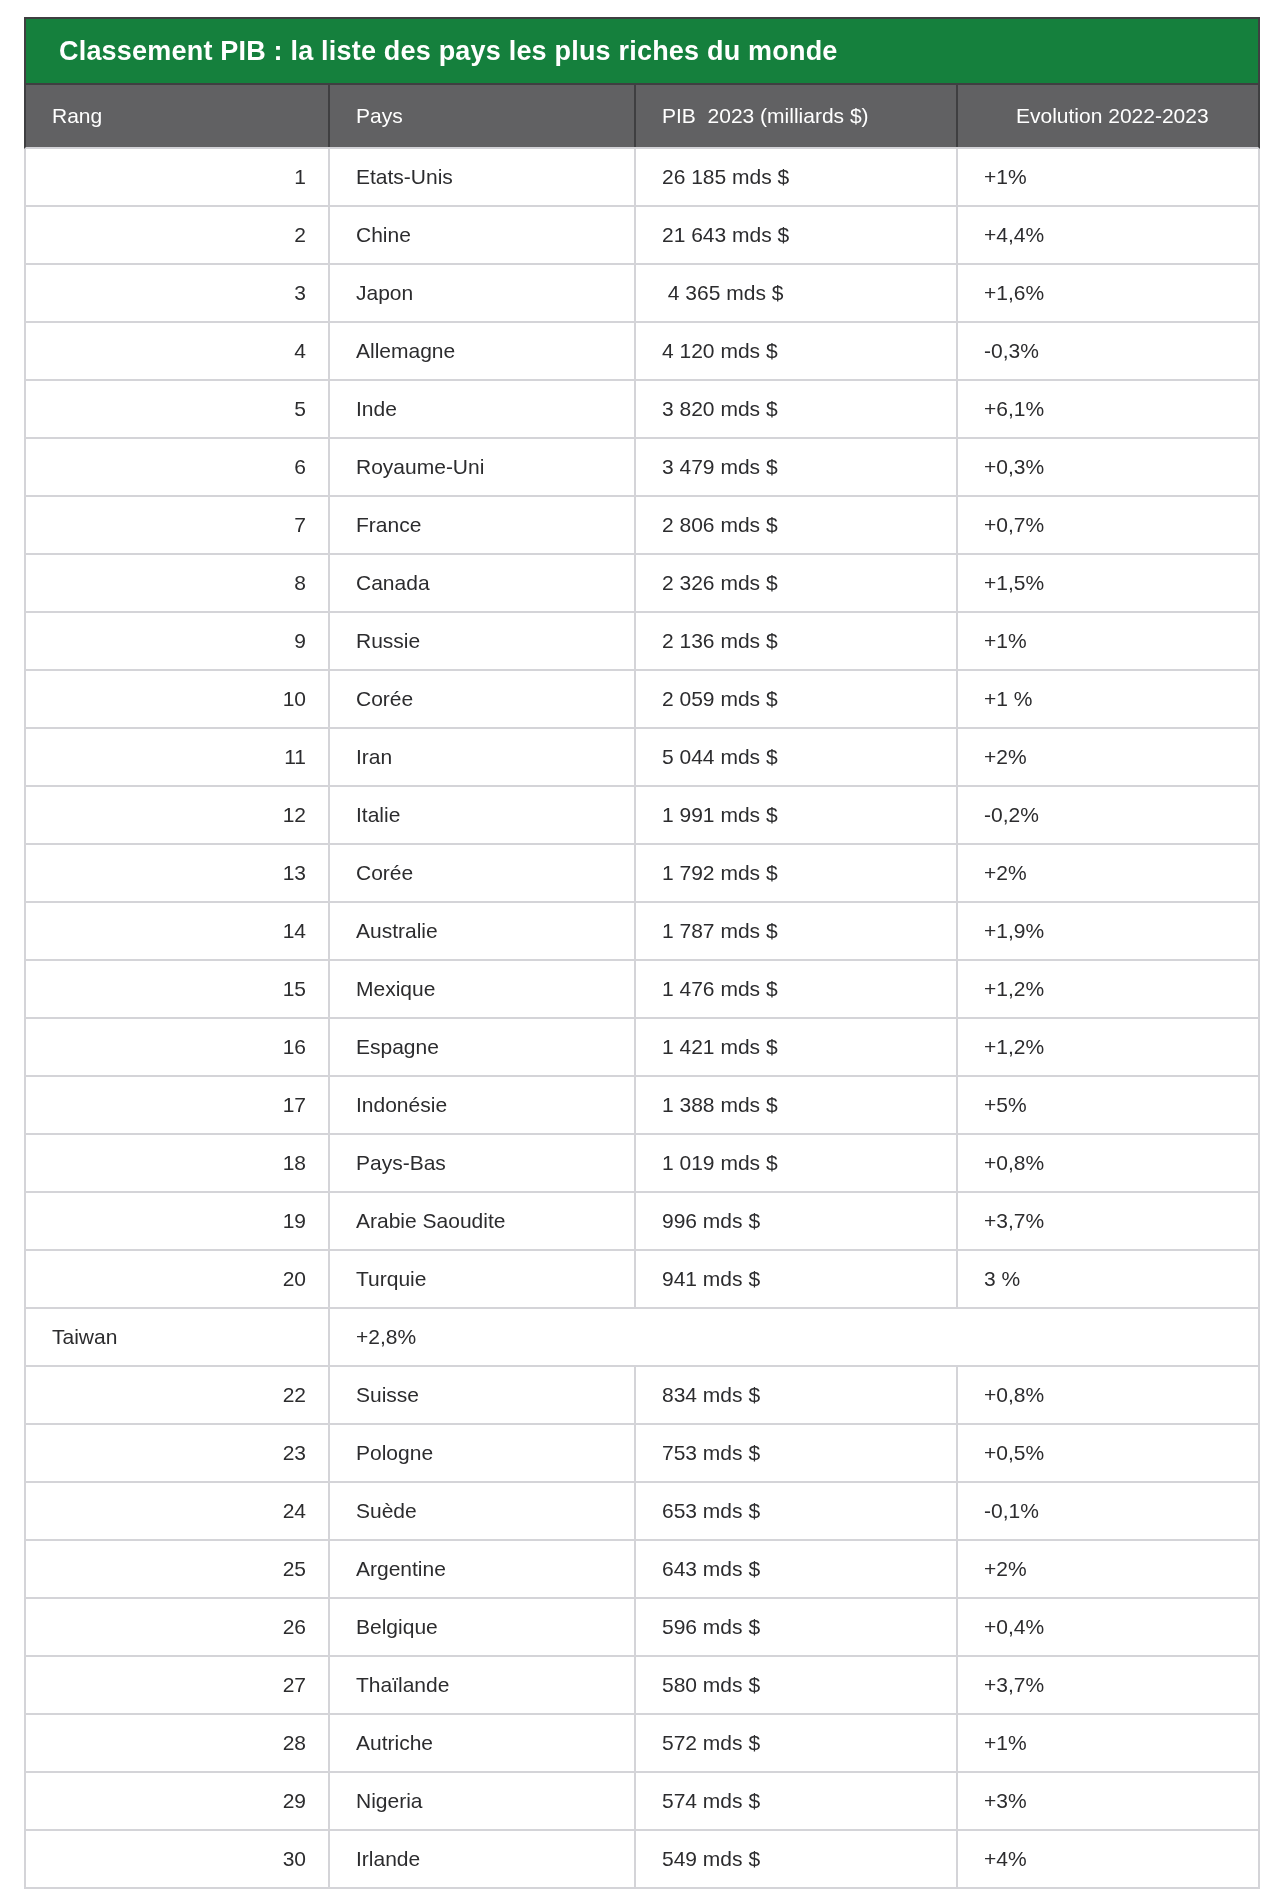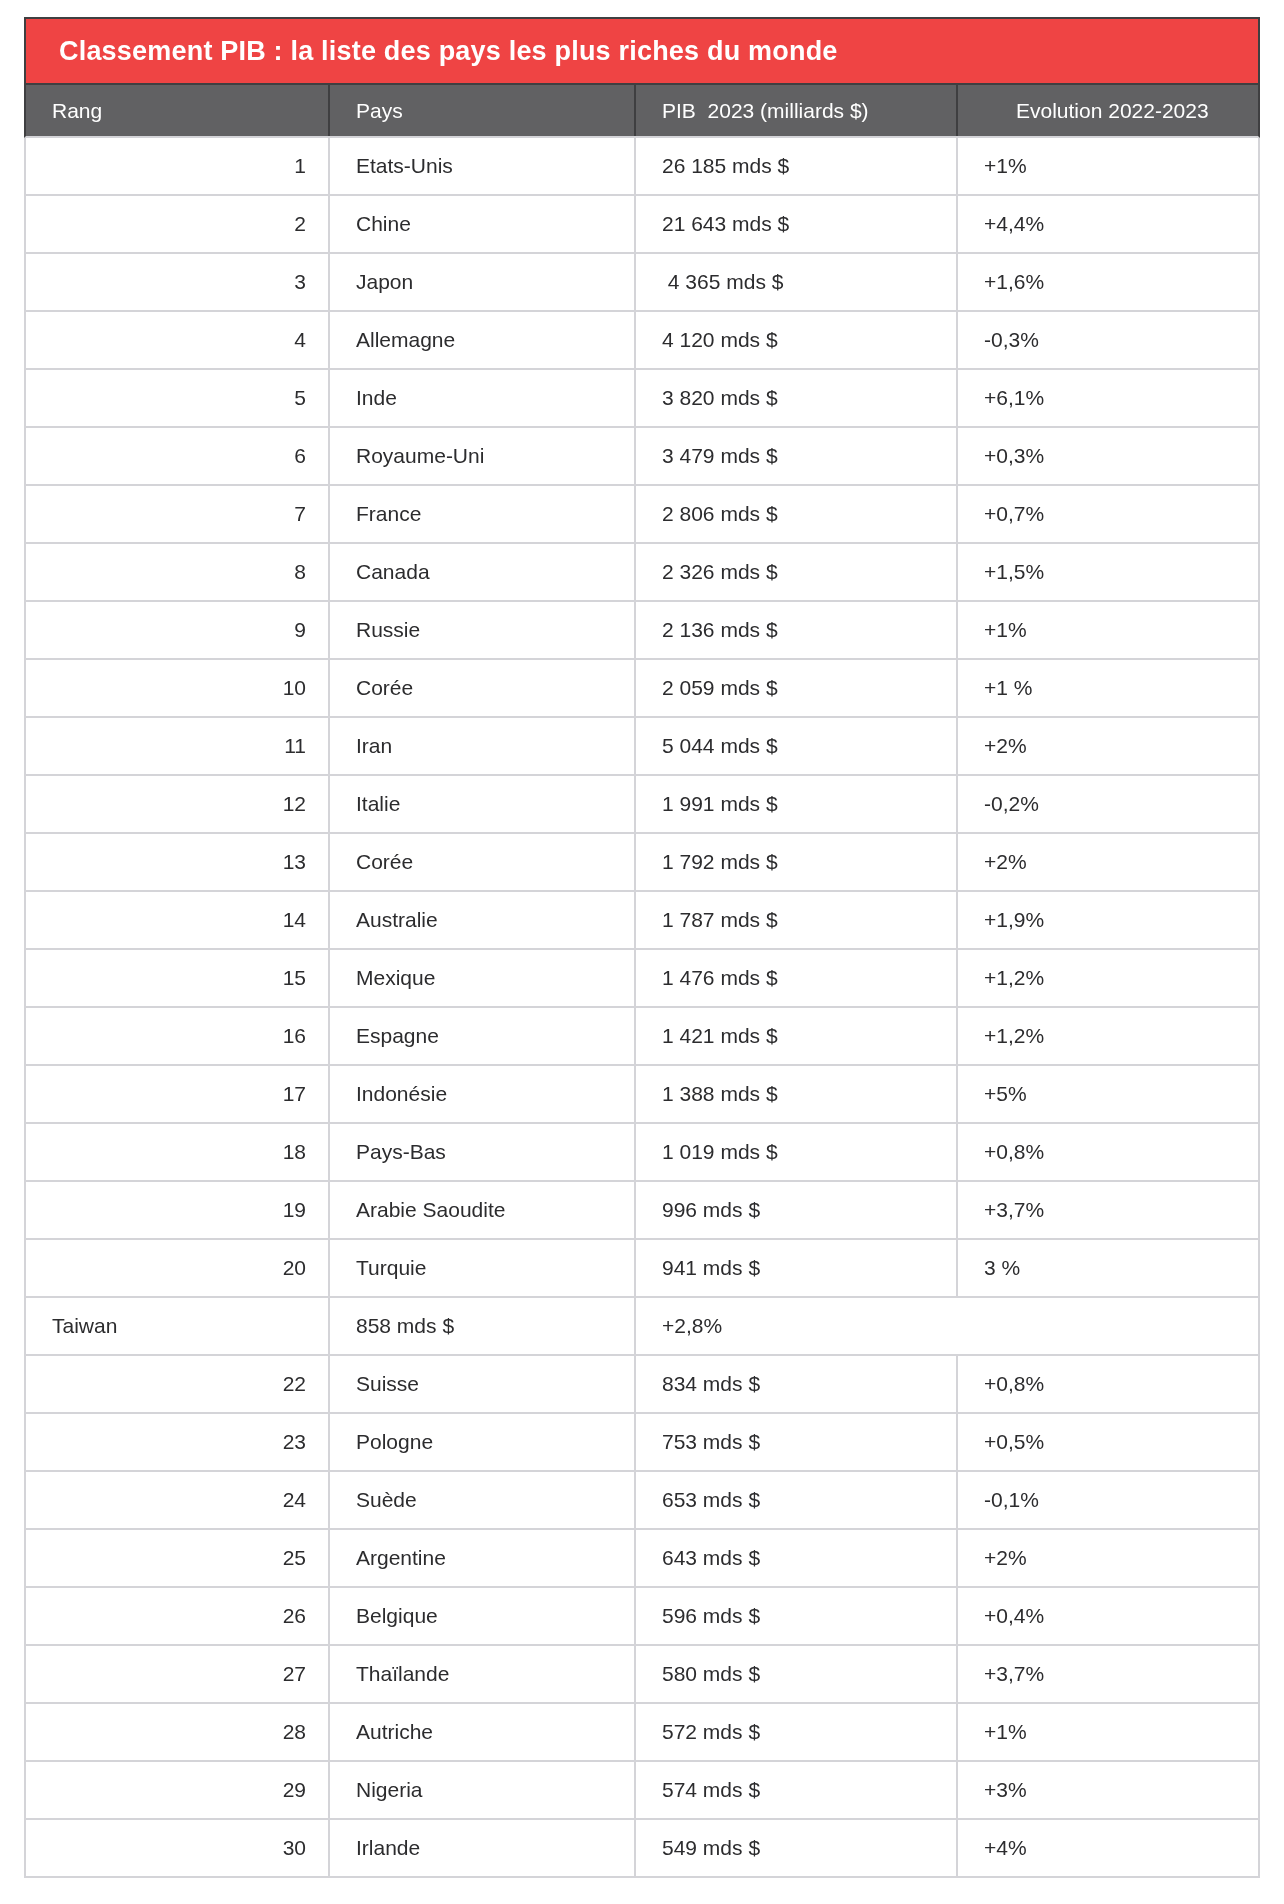--- a/index.html
+++ b/index.html
@@ -12,42 +12,42 @@
   }
   .gdp-table {
     position: absolute;
     left: 24px;
     top: 17px;
     width: 1236px;
   }
   .title-bar {
     box-sizing: border-box;
     height: 68px;
-    background: #ef4444;
+    background: #15803d;
     border: 2px solid #3f3f41;
     display: flex;
     align-items: center;
     padding: 0 33px;
   }
   .title-text {
     color: #ffffff;
     font-size: 27px;
     font-weight: 700;
     letter-spacing: 0.2px;
     white-space: pre-wrap;
   }
   .header-row {
     box-sizing: border-box;
     display: grid;
     grid-template-columns: 304px 306px 322px 300px;
     background: #616163;
     border-left: 2px solid #3f3f41;
     border-right: 2px solid #3f3f41;
     border-bottom: 2px solid #d4d4d8;
-    height: 53px;
+    height: 64px;
   }
   .header-cell {
     box-sizing: border-box;
     display: flex;
     align-items: center;
     color: #ffffff;
     font-size: 21px;
     padding-left: 26px;
     white-space: pre-wrap;
     border-right: 2px solid #3f3f41;
@@ -238,21 +238,20 @@
 
       <div class="row">
         <div class="cell rang">20</div>
         <div class="cell">Turquie</div>
         <div class="cell">941 mds $</div>
         <div class="cell">3 %</div>
       </div>
 
       <div class="row">
         <div class="cell">Taiwan</div>
-        <div class="cell">858 mds $</div>
         <div class="cell">+2,8%</div>
       </div>
 
       <div class="row">
         <div class="cell rang">22</div>
         <div class="cell">Suisse</div>
         <div class="cell">834 mds $</div>
         <div class="cell">+0,8%</div>
       </div>
 

